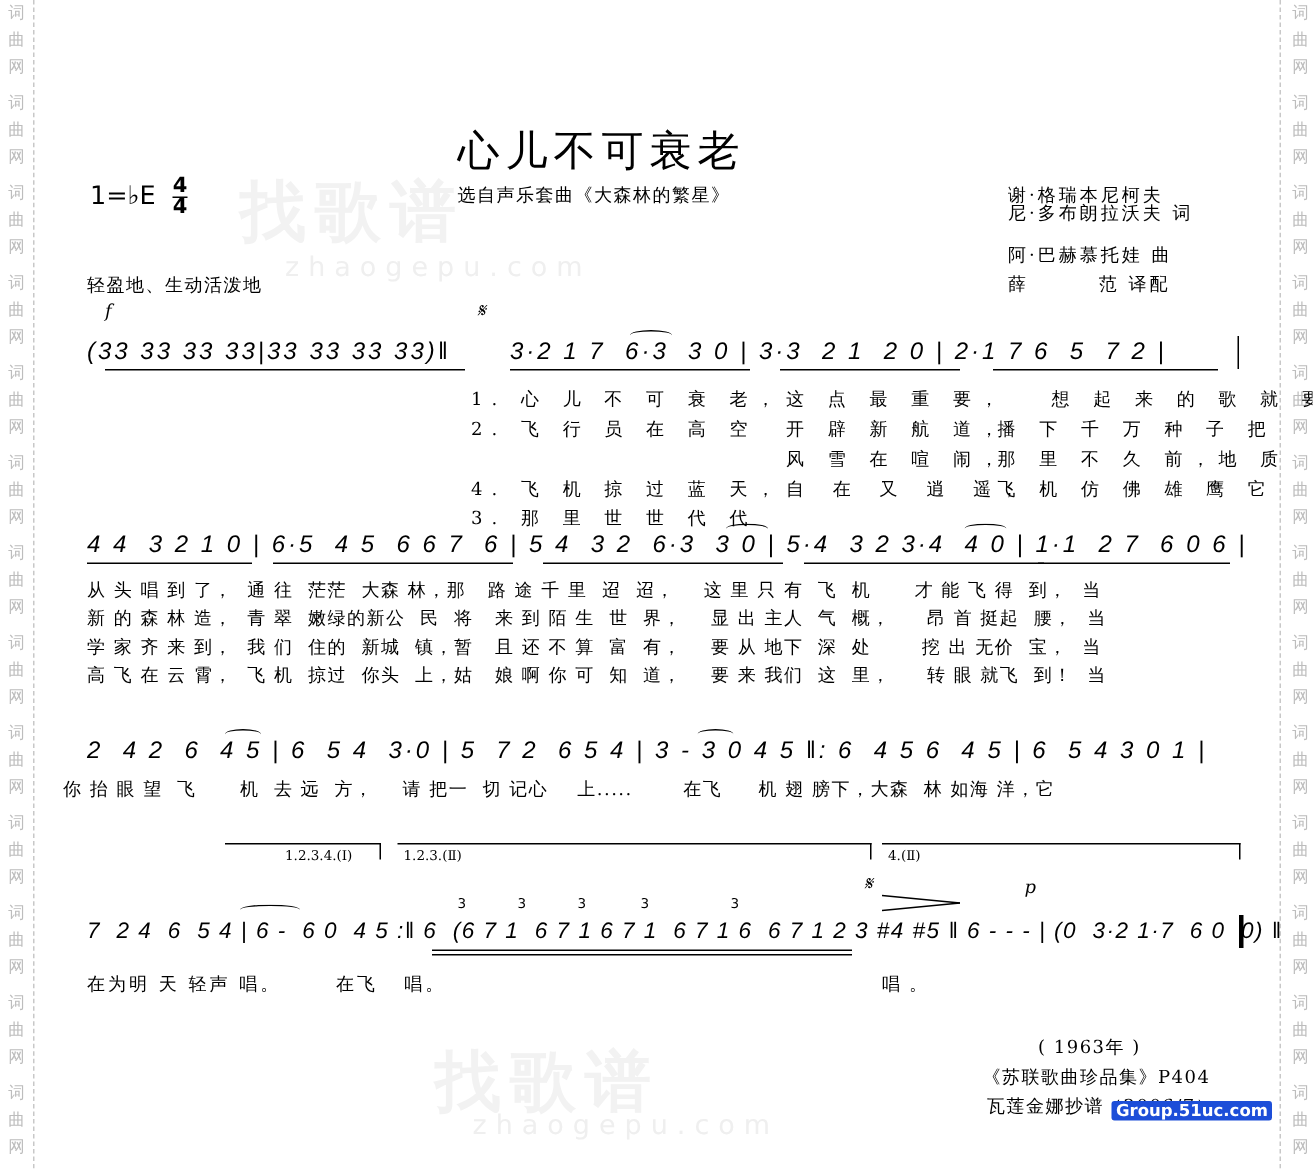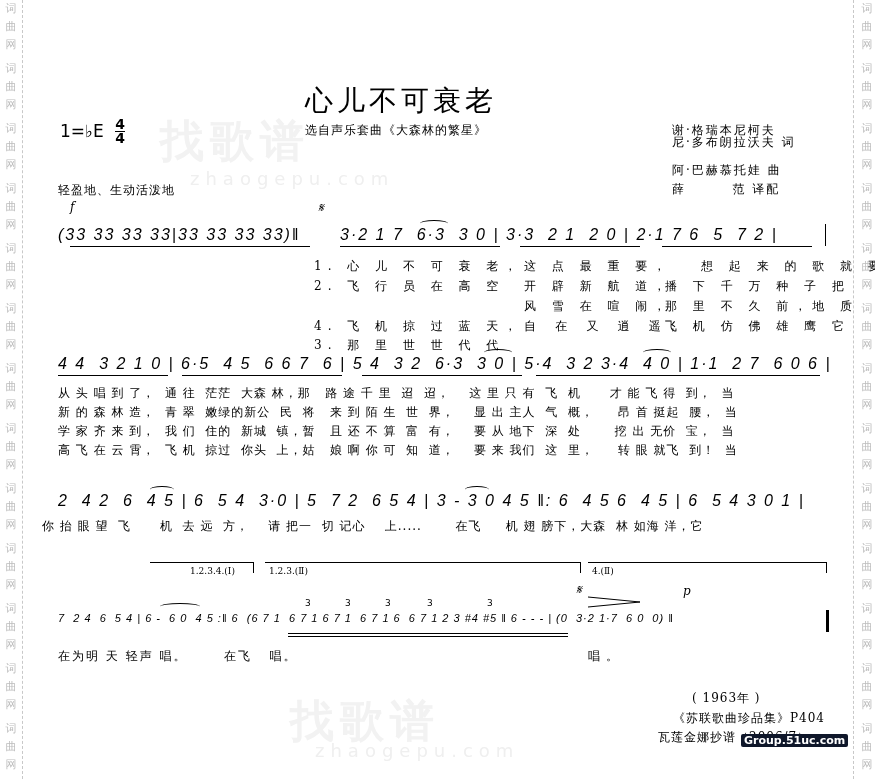--- a/index.html
+++ b/index.html
@@ -21,21 +21,21 @@
   .dyn{font-size:12px;font-family:"DejaVu Serif",serif;font-style:italic;}
   .notes{font-size:16px;letter-spacing:2px;font-family:"Liberation Sans",sans-serif;font-style:italic;}
   .lyr{font-size:12px;font-family:"DejaVu Serif",serif;letter-spacing:6px;}
   .u{position:absolute;height:1px;background:#000;}
   .bar{position:absolute;width:1px;background:#000;}
   .volta{position:absolute;border-top:1px solid #000;height:10px;}
   .volta.endtick{border-right:1px solid #000;}
   .volta-label{position:absolute;font-size:9px;font-family:"DejaVu Serif",serif;}
   .slur{position:absolute;border-top:1px solid #000;border-radius:50% 50% 0 0;height:6px;}
   .footer{font-size:12px;font-family:"DejaVu Serif",serif;letter-spacing:1px;}
-  .logo{position:absolute;left:741px;top:734px;font-size:11px;font-weight:bold;color:#fff;background:#0f172a;padding:0 3px;border-radius:2px;}
+  .logo{position:absolute;left:741px;top:734px;font-size:11px;font-weight:bold;color:#fff;background:#1d4ed8;padding:0 3px;border-radius:2px;}
 </style>
 </head>
 <body>
 
 <div class="margin-l"></div>
 <div class="margin-r"></div>
 <div id="wm-left">
     <div class="wm-col" style="left: 0px; top: 0px;">词<br>曲<br>网</div>
     <div class="wm-col" style="left: 0px; top: 60px;">词<br>曲<br>网</div>
     <div class="wm-col" style="left: 0px; top: 120px;">词<br>曲<br>网</div>
@@ -148,30 +148,30 @@
 <div class="volta-label" style="left:269px;top:566px;">1.2.3.(Ⅱ)</div>
 <div class="volta endtick" style="left:588px;top:562px;width:238px;"></div>
 <div class="volta-label" style="left:592px;top:566px;">4.(Ⅱ)</div>
 
 <div class="abs dyn" style="left:576px;top:582px;font-size:13px;">𝄋</div>
 <div class="abs dyn" style="left:683px;top:584px;">p</div>
 <svg class="abs" style="left:588px;top:596px;" width="54" height="12">
   <line x1="0" y1="1" x2="52" y2="6" stroke="#000" stroke-width="1"></line>
   <line x1="0" y1="11" x2="52" y2="6" stroke="#000" stroke-width="1"></line>
 </svg>
-<div class="abs notes" style="left:58px;top:612px;white-space:pre;font-size:11px;letter-spacing:1px;">7  2 4  6  5 4 | 6 -  6 0  4 5 :‖ 6  (6 7 1  6 7 1 6 7 1  6 7 1 6  6 7 1 2 3 #4 #5 ‖ 6 - - - | (0  3·2 1·7  6 0  0) ‖</div>
+<div class="abs notes" style="left:58px;top:612px;white-space:pre;font-size:15px;letter-spacing:1px;">7  2 4  6  5 4 | 6 -  6 0  4 5 :‖ 6  (6 7 1  6 7 1 6 7 1  6 7 1 6  6 7 1 2 3 #4 #5 ‖ 6 - - - | (0  3·2 1·7  6 0  0) ‖</div>
 <div class="slur" style="left:160px;top:603px;width:40px;"></div>
 <div class="abs" style="left:305px;top:598px;font-size:9px;">3</div>
 <div class="abs" style="left:345px;top:598px;font-size:9px;">3</div>
 <div class="abs" style="left:385px;top:598px;font-size:9px;">3</div>
 <div class="abs" style="left:427px;top:598px;font-size:9px;">3</div>
 <div class="abs" style="left:487px;top:598px;font-size:9px;">3</div>
 <div class="u" style="left:288px;top:633px;width:280px;"></div>
 <div class="u" style="left:288px;top:636px;width:280px;"></div>
 <div class="bar" style="left:826px;top:610px;height:22px;width:3px;"></div>
 <div class="abs lyr" style="left:58px;top:648px;letter-spacing:2px;text-align:right;">在为明  天  轻声  唱。</div>
 <div class="abs lyr" style="left:224px;top:648px;letter-spacing:2px;white-space:pre;">在飞   唱。</div>
 <div class="abs lyr" style="left:588px;top:648px;">唱。</div>
 
 <div class="abs footer" style="left:692px;top:690px;">( 1963年 )</div>
-<div class="abs footer" style="left:655px;top:710px;margin-left:18px;">《苏联歌曲珍品集》P404</div>
+<div class="abs footer" style="left:655px;top:710px;">《苏联歌曲珍品集》P404</div>
 <div class="abs footer" style="left:658px;top:729px;">瓦莲金娜抄谱（2006/7）</div>
 <div class="logo">Group.51uc.com</div>
 
 </body></html>

